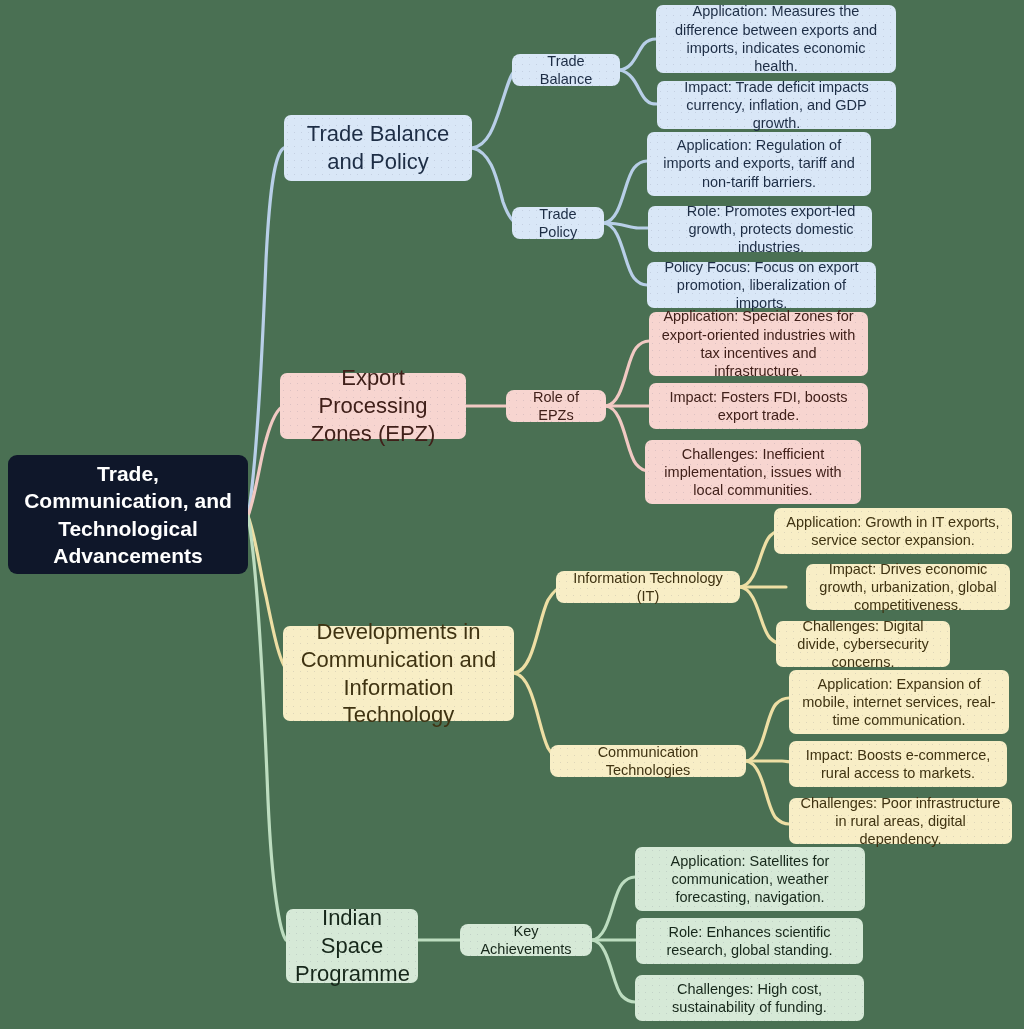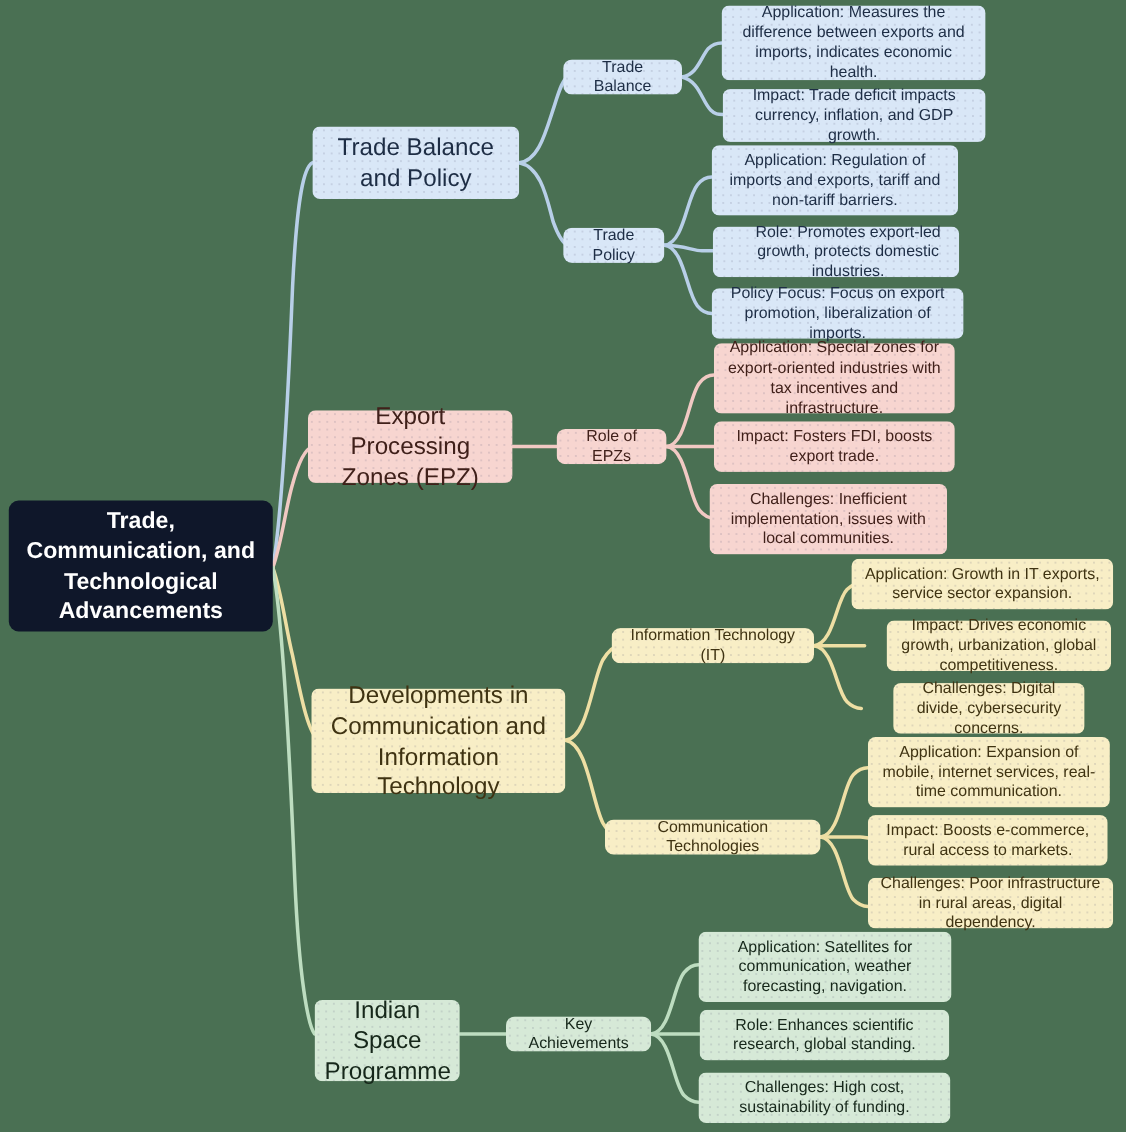--- a/index.html
+++ b/index.html
@@ -122,21 +122,21 @@
   </div>
 
   <div class="node leaf c-blue" style="left:657px; top:81px; width:239px; height:48px;">
     <span>Impact: Trade deficit impacts currency, inflation, and GDP growth.</span>
   </div>
 
   <div class="node mid c-blue" style="left:512px; top:207px; width:92px; height:32px;">
     <span>Trade Policy</span>
   </div>
 
-  <div class="node leaf c-blue" style="left:647px; top:132px; width:224px; height:64px;">
+  <div class="node leaf c-blue" style="left:647px; top:132px; width:224px; height:64px;align-items:flex-end;">
     <span>Application: Regulation of imports and exports, tariff and non-tariff barriers.</span>
   </div>
 
   <div class="node leaf c-blue" style="left:648px; top:206px; width:224px; height:46px;padding-left:31px;">
     <span>Role: Promotes export-led growth, protects domestic industries.</span>
   </div>
 
   <div class="node leaf c-blue" style="left:647px; top:262px; width:229px; height:46px;">
     <span>Policy Focus: Focus on export promotion, liberalization of imports.</span>
   </div>
@@ -170,21 +170,21 @@
   </div>
 
   <div class="node leaf c-yellow" style="left:774px; top:508px; width:238px; height:46px;">
     <span>Application: Growth in IT exports, service sector expansion.</span>
   </div>
 
   <div class="node leaf c-yellow" style="left:774px; top:564px; width:204px; height:46px;margin-left:32px;">
     <span>Impact: Drives economic growth, urbanization, global competitiveness.</span>
   </div>
 
-  <div class="node leaf c-yellow" style="left:776px; top:621px; width:174px; height:46px;margin-left:36px;">
+  <div class="node leaf c-yellow" style="left:776px; top:621px; width:174px; height:46px;">
     <span>Challenges: Digital divide, cybersecurity concerns.</span>
   </div>
 
   <div class="node mid c-yellow" style="left:550px; top:745px; width:196px; height:32px;align-items:center;">
     <span>Communication Technologies</span>
   </div>
 
   <div class="node leaf c-yellow" style="left:789px; top:670px; width:220px; height:64px;">
     <span>Application: Expansion of mobile, internet services, real-time communication.</span>
   </div>

